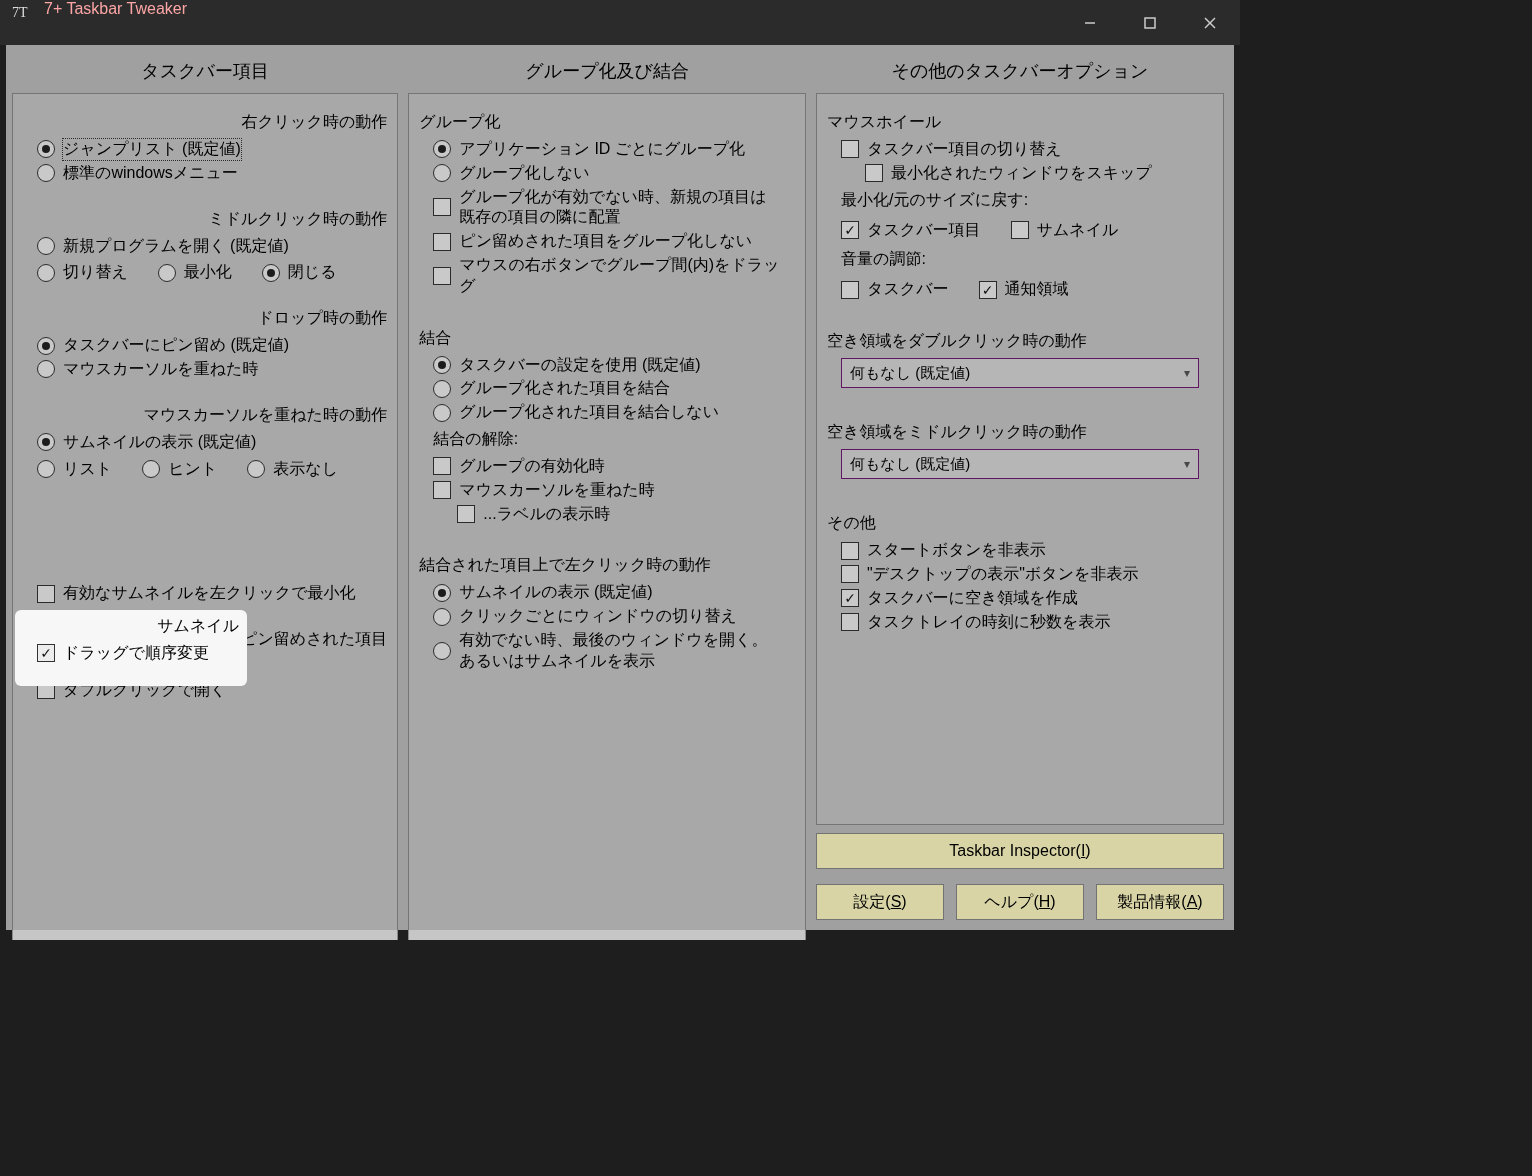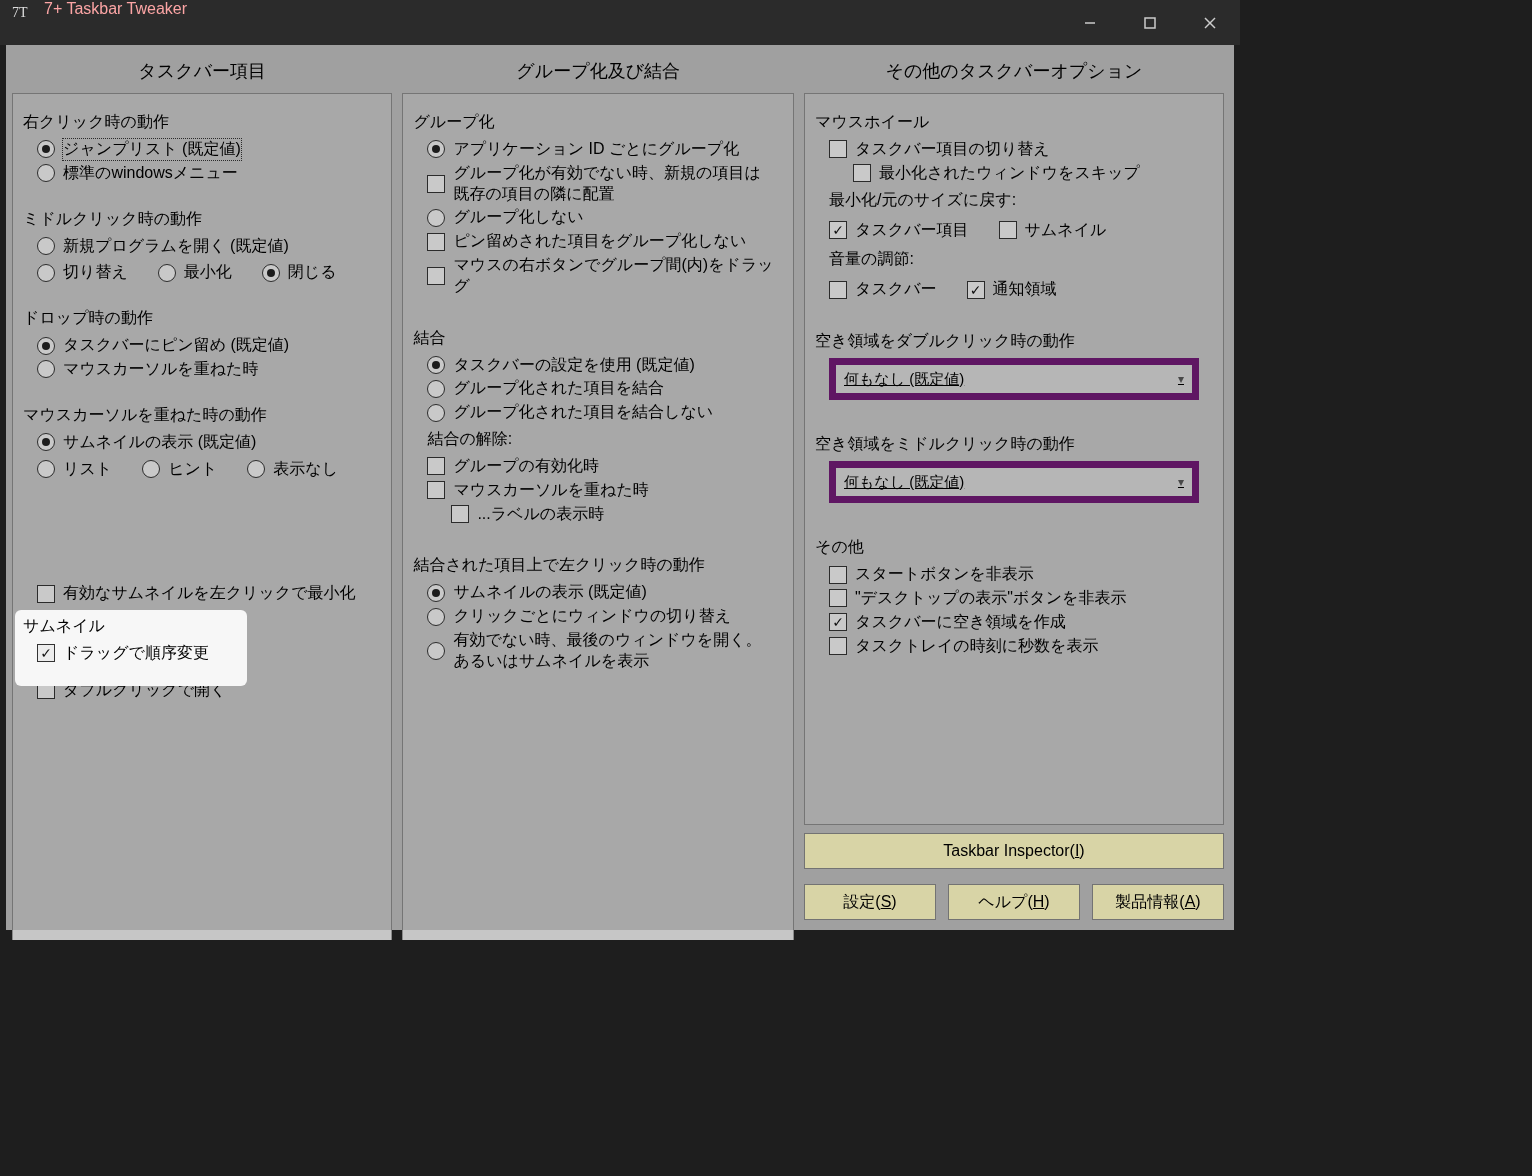--- a/index.html
+++ b/index.html
@@ -76,21 +76,21 @@
     font-size: 18px;
     margin: 4px 0 10px 0;
   }
   .panel {
     border: 1px solid #8a8a8a;
     background: #c6c6c6;
     padding: 12px 10px 12px 10px;
     box-sizing: border-box;
     position: relative;
   }
-  .panel.left { height: 940px; }
+  .panel.left { height: 940px; text-align: right; }
   .panel.mid { height: 1076px; }
   .panel.right { height: 760px; }
   .section-label {
     font-size: 16px;
     margin: 6px 0 6px 0;
   }
   .sub-label {
     font-size: 16px;
     margin: 6px 0 6px 14px;
   }
@@ -134,29 +134,28 @@
   }
   .row-group {
     display:flex;
     gap: 30px;
     margin-left:14px;
   }
   .row-group .opt-row { margin-left:0; }
   .combo {
     margin: 6px 14px 12px 14px;
     height: 28px;
-    border: 7px solid #701a75;
+    border: 1px solid #701a75;
     background: #d6d6d6;
     display:flex;
     align-items:center;
     padding: 0 8px;
     justify-content: space-between;
     font-size:15px;
     width: 340px;
-    text-decoration: underline;
   }
   .combo .chev { font-size:12px; color:#555; }
   .btn {
     border: 1px solid #888;
     background: #fef9c3;
     height: 36px;
     display:flex;
     align-items:center;
     justify-content:center;
     font-size:16px;
@@ -333,26 +332,26 @@
     <div class="column" style="flex:1.05">
       <div class="col-title">グループ化及び結合</div>
       <div class="panel mid">
 
         <div class="section-label">グループ化</div>
         <div class="opt-row">
           <span class="ctrl radio checked"></span>
             <span class="lbl">アプリケーション ID ごとにグループ化</span>
         </div>
         <div class="opt-row">
+          <span class="ctrl radio"></span>
+            <span class="lbl">グループ化しない</span>
+        </div>
+        <div class="opt-row">
           <span class="ctrl check"></span>
             <span class="lbl wrap-label">グループ化が有効でない時、新規の項目は既存の項目の隣に配置</span>
-        </div>
-        <div class="opt-row">
-          <span class="ctrl radio"></span>
-            <span class="lbl">グループ化しない</span>
         </div>
         <div class="opt-row">
           <span class="ctrl check"></span>
             <span class="lbl">ピン留めされた項目をグループ化しない</span>
         </div>
         <div class="opt-row">
           <span class="ctrl check"></span>
             <span class="lbl">マウスの右ボタンでグループ間(内)をドラッグ</span>
         </div>
 

